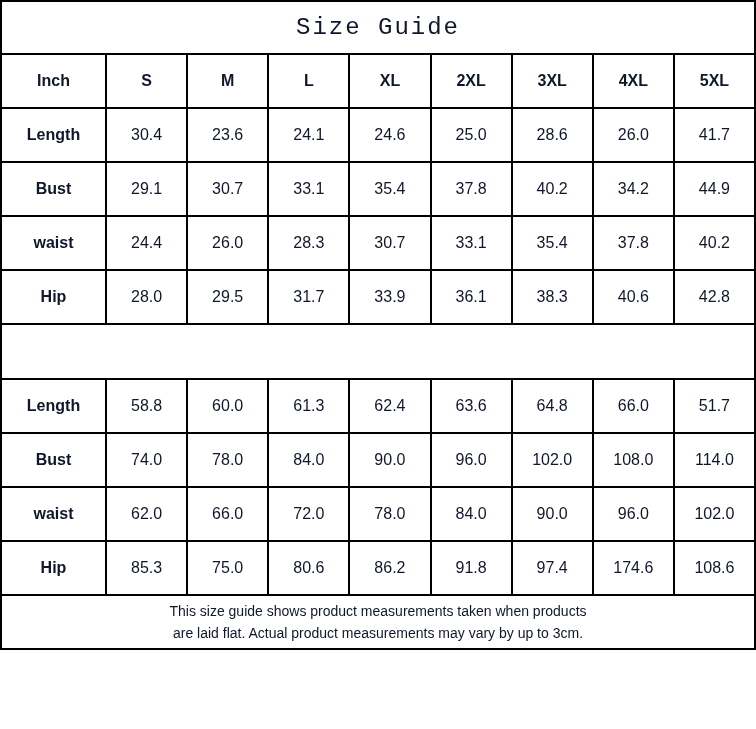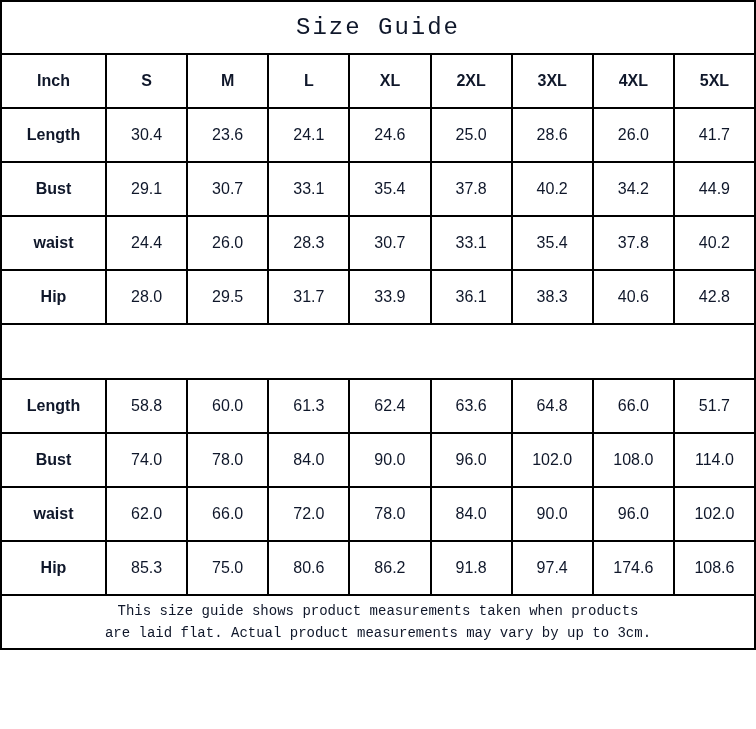--- a/index.html
+++ b/index.html
@@ -48,21 +48,21 @@
   td.value-cell {
     height: 52px;
     font-size: 16px;
     font-weight: normal;
   }
   td.gap-cell {
     height: 53px;
   }
   td.footer-cell {
     height: 52px;
-    font-family: Liberation Mono, monospace;
+    font-family: Liberation Sans, sans-serif;
     font-size: 14px;
     line-height: 22px;
     font-weight: normal;
   }
 </style>
 </head>
 <body>
 
 <table class="guide">
   <colgroup>

